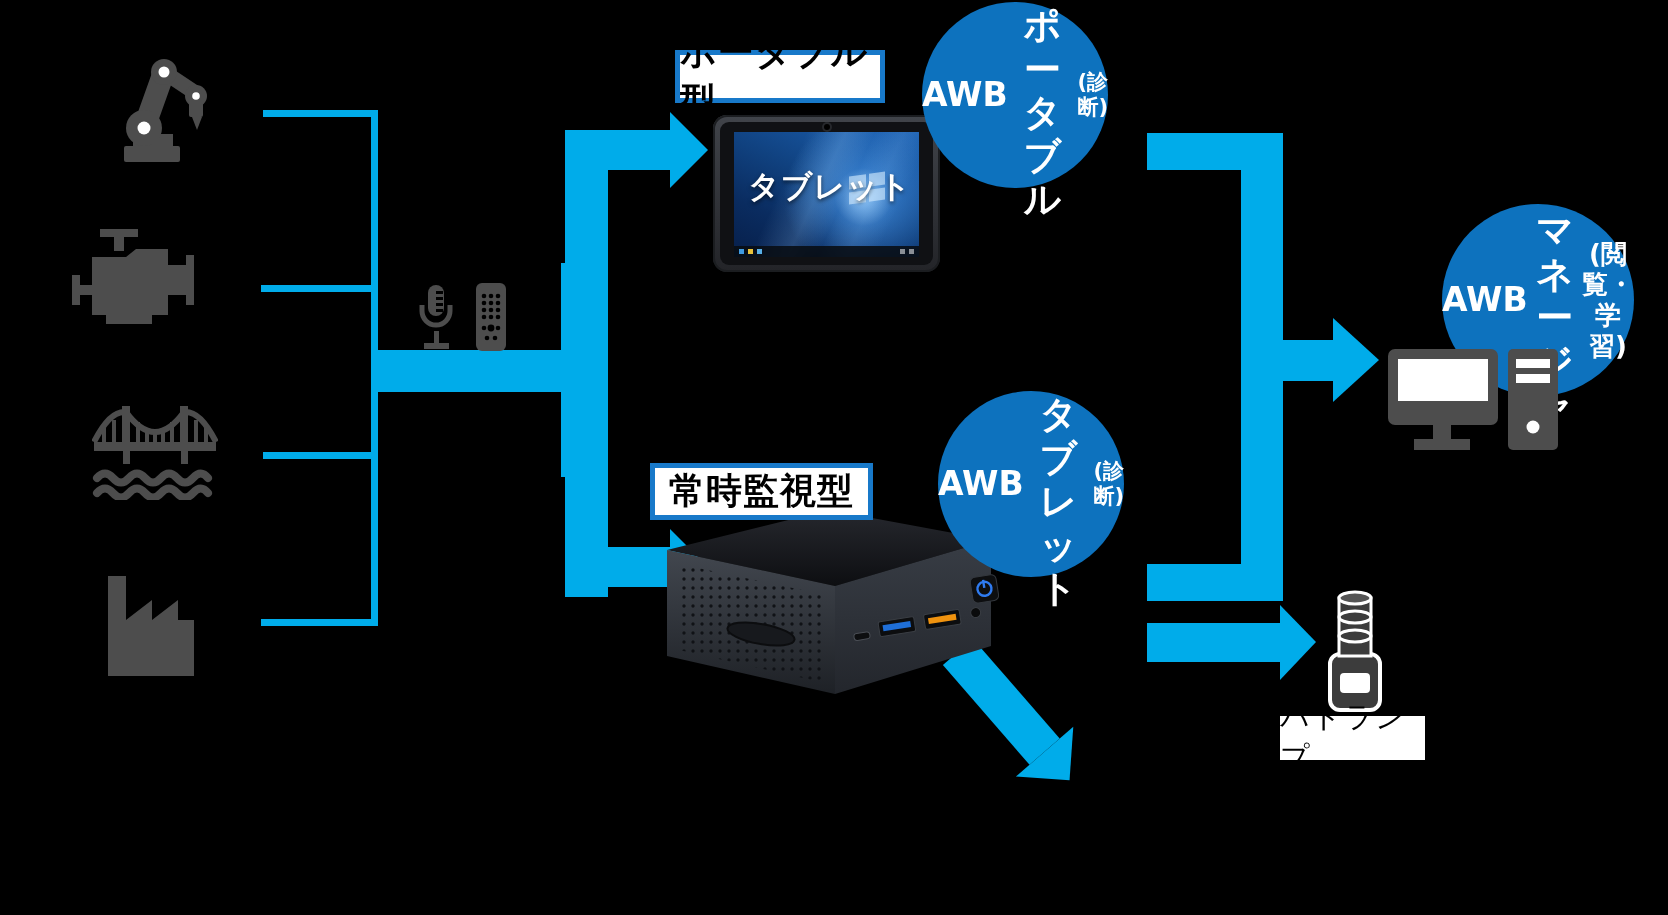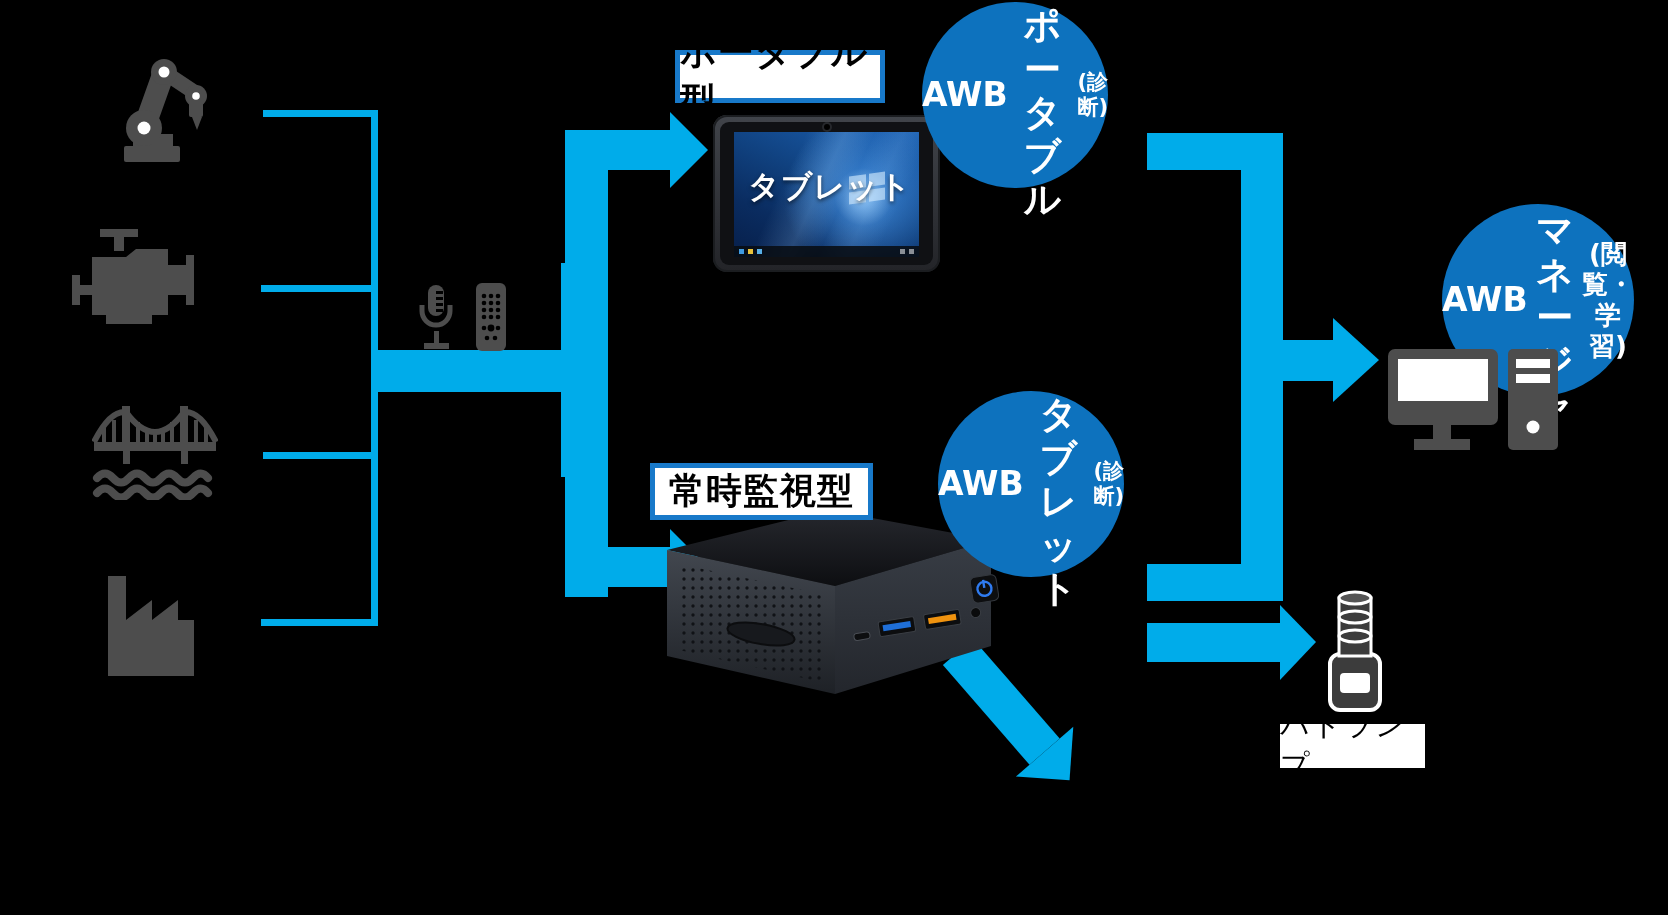--- a/index.html
+++ b/index.html
@@ -28,21 +28,21 @@
   .type-label{
     position:absolute;z-index:6;background:#fff;
     border:5px solid var(--label-border);
     display:flex;align-items:center;justify-content:center;
     box-sizing:border-box;
     font-weight:bold;font-size:36px;color:var(--label-text);letter-spacing:1px;
   }
   .plain-label{
     position:absolute;z-index:6;background:#fff;
     display:flex;align-items:center;justify-content:center;
-    font-size:29px;color:var(--label-text);letter-spacing:2px;margin-top:8px;
+    font-size:29px;color:var(--label-text);letter-spacing:2px;
   }
   
   .node-circle{
     position:absolute;z-index:4;border-radius:50%;
     background:var(--circle-blue);
     display:flex;flex-direction:row;align-items:center;justify-content:center;
     color:var(--circle-text);font-weight:bold;text-align:center;line-height:1.18;
   }
   .node-circle .l1{font-size:33px;}
   .node-circle .l2{font-size:37px;margin-top:36px;}

